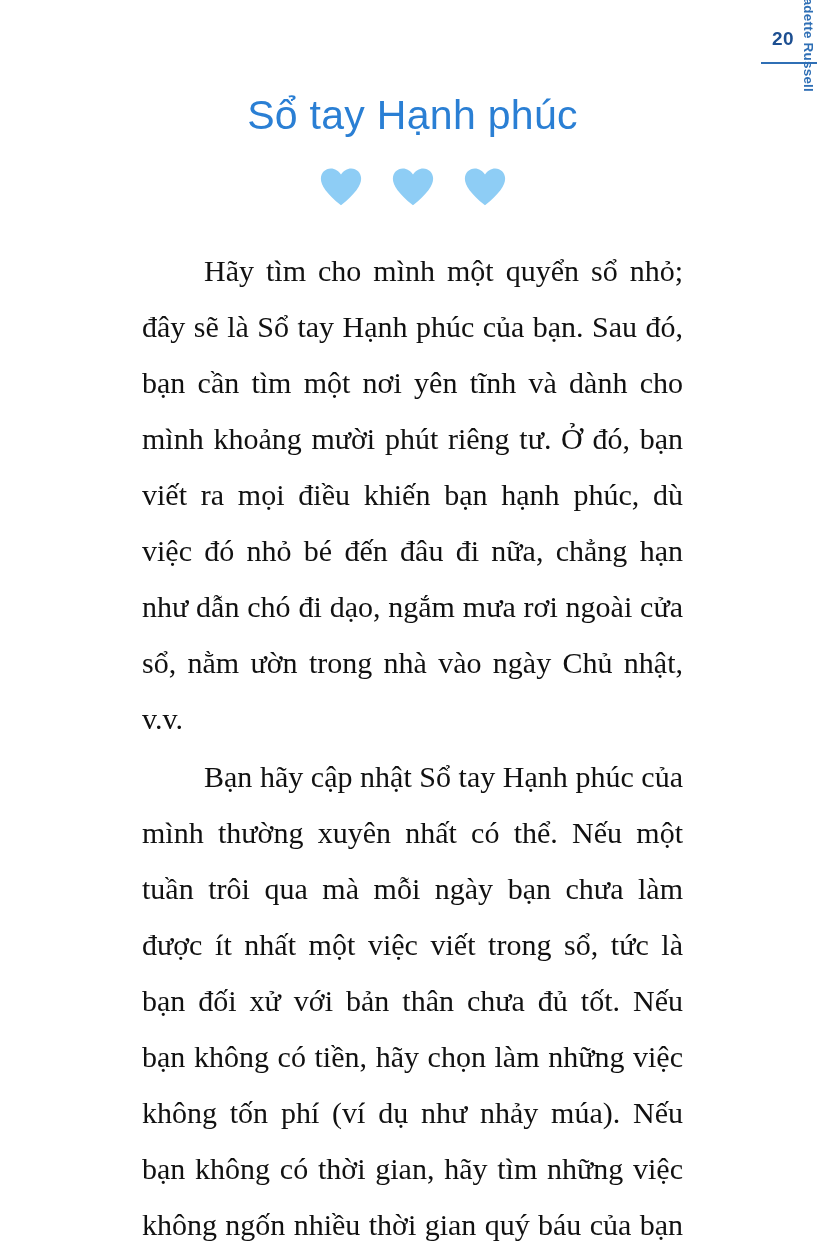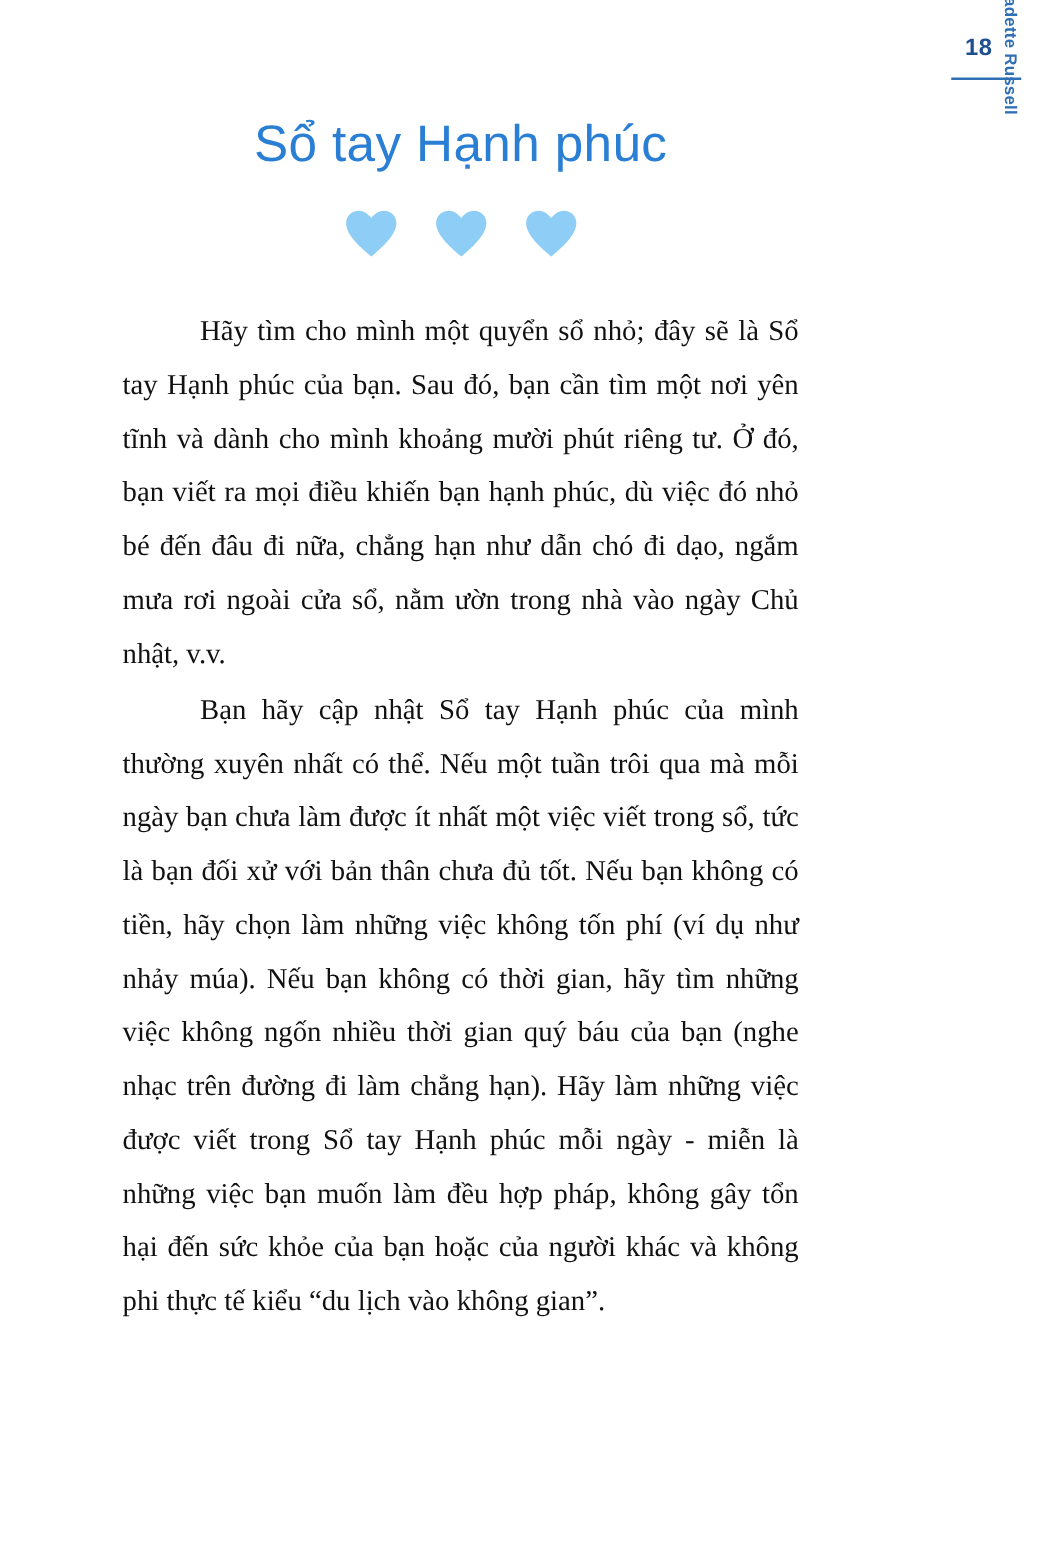--- a/index.html
+++ b/index.html
@@ -57,20 +57,21 @@
     transform: rotate(90deg) translate(0, -100%);
   }
 
   
   .page-body {
     position: absolute;
     top: 0;
     left: 0;
     width: 737px;
     height: 1250px;
+    padding-left: 44px;
   }
   .chapter-title {
     margin: 0;
     padding-top: 92px;
     text-align: center;
     font-family: "Liberation Sans", sans-serif;
     font-weight: 400;
     font-size: 41px;
     color: #2a7fd4;
     letter-spacing: 0.3px;
@@ -85,22 +86,22 @@
     display: inline-block;
     vertical-align: middle;
     margin: 0 11px;
   }
 
   .content {
     margin: 16px 98px 0 98px;
   }
   .para {
     margin: 0 0 2px 0;
-    font-size: 23px;
-    line-height: 43px;
+    font-size: 30px;
+    line-height: 56px;
     color: #111111;
     text-align: justify;
     text-indent: 62px;
     hyphens: none;
   }
   .para + .para {
   }
 </style>
 </head>
 <body>
@@ -122,16 +123,16 @@
   </div>
 
   <div class="content">
     <p class="para">Hãy tìm cho mình một quyển sổ nhỏ; đây sẽ là Sổ tay Hạnh phúc của bạn. Sau đó, bạn cần tìm một nơi yên tĩnh và dành cho mình khoảng mười phút riêng tư. Ở đó, bạn viết ra mọi điều khiến bạn hạnh phúc, dù việc đó nhỏ bé đến đâu đi nữa, chẳng hạn như dẫn chó đi dạo, ngắm mưa rơi ngoài cửa sổ, nằm ườn trong nhà vào ngày Chủ nhật, v.v.</p>
     <p class="para">Bạn hãy cập nhật Sổ tay Hạnh phúc của mình thường xuyên nhất có thể. Nếu một tuần trôi qua mà mỗi ngày bạn chưa làm được ít nhất một việc viết trong sổ, tức là bạn đối xử với bản thân chưa đủ tốt. Nếu bạn không có tiền, hãy chọn làm những việc không tốn phí (ví dụ như nhảy múa). Nếu bạn không có thời gian, hãy tìm những việc không ngốn nhiều thời gian quý báu của bạn (nghe nhạc trên đường đi làm chẳng hạn). Hãy làm những việc được viết trong Sổ tay Hạnh phúc mỗi ngày - miễn là những việc bạn muốn làm đều hợp pháp, không gây tổn hại đến sức khỏe của bạn hoặc của người khác và không phi thực tế kiểu “du lịch vào không gian”.</p>
   </div>
 
 </div>
 
 <div class="margin-rail">
-  <div class="page-number">18</div>
+  <div class="page-number">20</div>
   <div class="rule"></div>
   <div class="running-head">Bernadette Russell</div>
 </div>
 
 </body></html>

